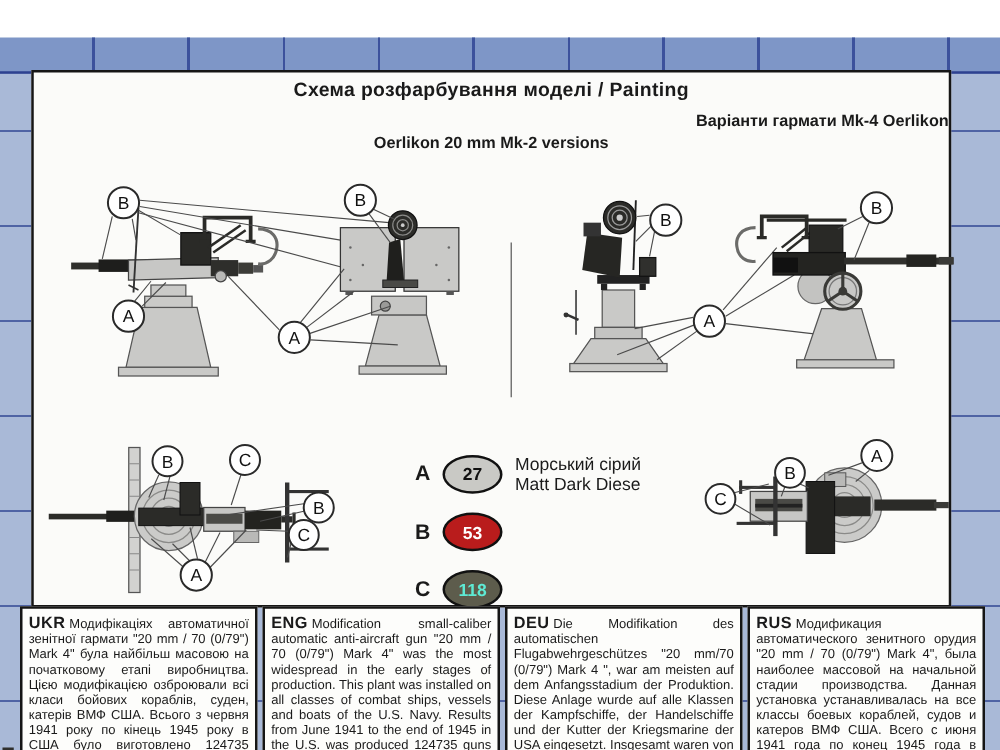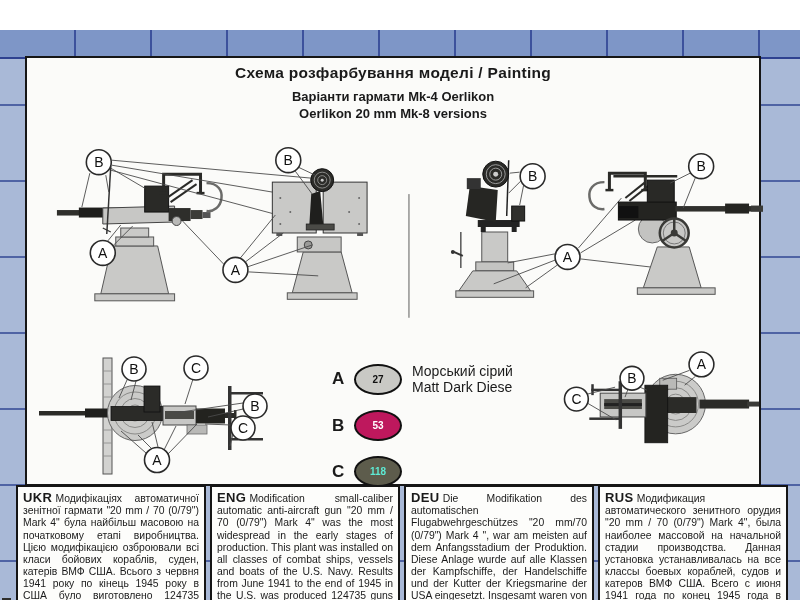--- a/index.html
+++ b/index.html
@@ -9,52 +9,52 @@
       repeating-linear-gradient(to right, transparent 0 74px, #4f63a4 74px 76px),
       repeating-linear-gradient(to bottom, transparent 0 74px, #4f63a4 74px 76px);
     font-family:"Liberation Sans", sans-serif; color:#1a1a1a;margin-top:30px;}
   .topstrip{position:absolute;left:0;top:0;width:800px;height:27px;
     background-color:#7e96c7;border-bottom:2px solid #2e4190;
     background-image:repeating-linear-gradient(to right, transparent 0 74px, #3c519c 74px 76px);}
   .sheet{position:absolute;left:25px;top:26px;width:736px;height:430px;
     background:#fbfbf9;border:2px solid #161616;box-sizing:border-box;}
   .title{position:absolute;left:0;top:6px;width:100%;text-align:center;
     font-size:15.5px;font-weight:bold;letter-spacing:.3px;}
-  .sub1{position:absolute;left:0;top:31px;width:100%;text-align:center;font-size:13px;font-weight:bold;}
+  .sub1{position:absolute;left:0;top:31px;width:100%;text-align:right;font-size:13px;font-weight:bold;}
   .sub2{position:absolute;left:0;top:48px;width:100%;text-align:center;font-size:13px;font-weight:bold;}
   svg .callout-circle{fill:#fff;stroke:#2a2a2a;stroke-width:1.6;}
   svg .callout-letter{font-family:"Liberation Sans",sans-serif;font-size:14px;fill:#111;text-anchor:middle;}
   svg .leader{stroke:#4a4a4a;stroke-width:.9;}
   .logo{position:absolute;left:317px;top:262px;width:130px;height:25px;
     border:3px solid #111;border-radius:14px;background:#fff;
     display:flex;align-items:center;justify-content:center;}
   .logo span{font-family:"DejaVu Serif",serif;font-weight:bold;font-size:16.5px;letter-spacing:.5px;color:#0d0d0d;}
   .paints{position:absolute;left:305px;top:305px;width:240px;}
   .paint-row{display:flex;align-items:center;margin-bottom:15px;}
   .paint-letter{width:22px;font-weight:bold;font-size:17px;}
   .swatch{width:44px;height:27px;border:2px solid #111;border-radius:50%;
     display:flex;align-items:center;justify-content:center;
-    font-weight:bold;font-size:10px;margin-right:10px;flex:0 0 auto;}
+    font-weight:bold;font-size:14px;margin-right:10px;flex:0 0 auto;}
   .paint-names{font-size:14px;line-height:1.15;}
   .notes{position:absolute;left:16px;top:455px;width:772px;height:136px;display:flex;gap:4px;}
   .note-box{flex:1;background:#fdfdfb;border:2px solid #151515;padding:3px 5px 2px 5px;box-sizing:border-box;overflow:hidden;}
   .note-box p{margin:0;font-size:10.4px;line-height:1.17;text-align:justify;}
   .note-tag{font-weight:bold;font-size:13px;letter-spacing:.4px;margin-right:3px;}
   .doodles{position:absolute;left:0;top:555px;width:800px;height:45px;pointer-events:none;}
 </style>
 </head>
 <body>
 
 <div class="page">
   <div class="topstrip"></div>
 
   <div class="sheet">
     <div class="title">Схема  розфарбування моделі / Painting</div>
     <div class="sub1">Варіанти гармати Mk-4 Oerlikon</div>
-    <div class="sub2">Oerlikon 20 mm Mk-8 versions</div>
+    <div class="sub2">Oerlikon 20 mm Mk-2 versions</div>
 
     <svg style="position:absolute;left:0;top:78px;" width="736" height="186" viewBox="0 0 738 186">
       <line class="leader" x1="383" y1="58" x2="383" y2="182" stroke="#b0b0ae" stroke-width="1.5"></line>
 
       <g>
         <polygon points="85,110 131,110 142,158 74,158" fill="#c9c9c7" stroke="#555"></polygon>
         <rect x="89" y="101" width="38" height="9" fill="#cacac8" stroke="#555"></rect>
         <rect x="94" y="92" width="28" height="9" fill="#cacac8" stroke="#555"></rect>
         <rect x="68" y="158" width="80" height="7" fill="#c9c9c7" stroke="#555"></rect>
         <rect x="30" y="74" width="95" height="5.5" fill="#2f2f2c"></rect>
@@ -206,21 +206,21 @@
         <div class="swatch" style="background: rgb(201, 201, 197); color: rgb(17, 17, 17);">
           <span>27</span>
         </div>
         <div class="paint-names">
           <div>Морський сірий</div>
           <div>Matt Dark Diese</div>
         </div>
       </div>
       <div class="paint-row">
         <div class="paint-letter">B</div>
-        <div class="swatch" style="background: #be185d; color: rgb(255, 255, 255);">
+        <div class="swatch" style="background: #b91c1c; color: rgb(255, 255, 255);">
           <span>53</span>
         </div>
       </div>
       <div class="paint-row">
         <div class="paint-letter">C</div>
         <div class="swatch" style="background: rgb(93, 92, 76); color: #5eead4;">
           <span>118</span>
         </div>
       </div>
     </div>

